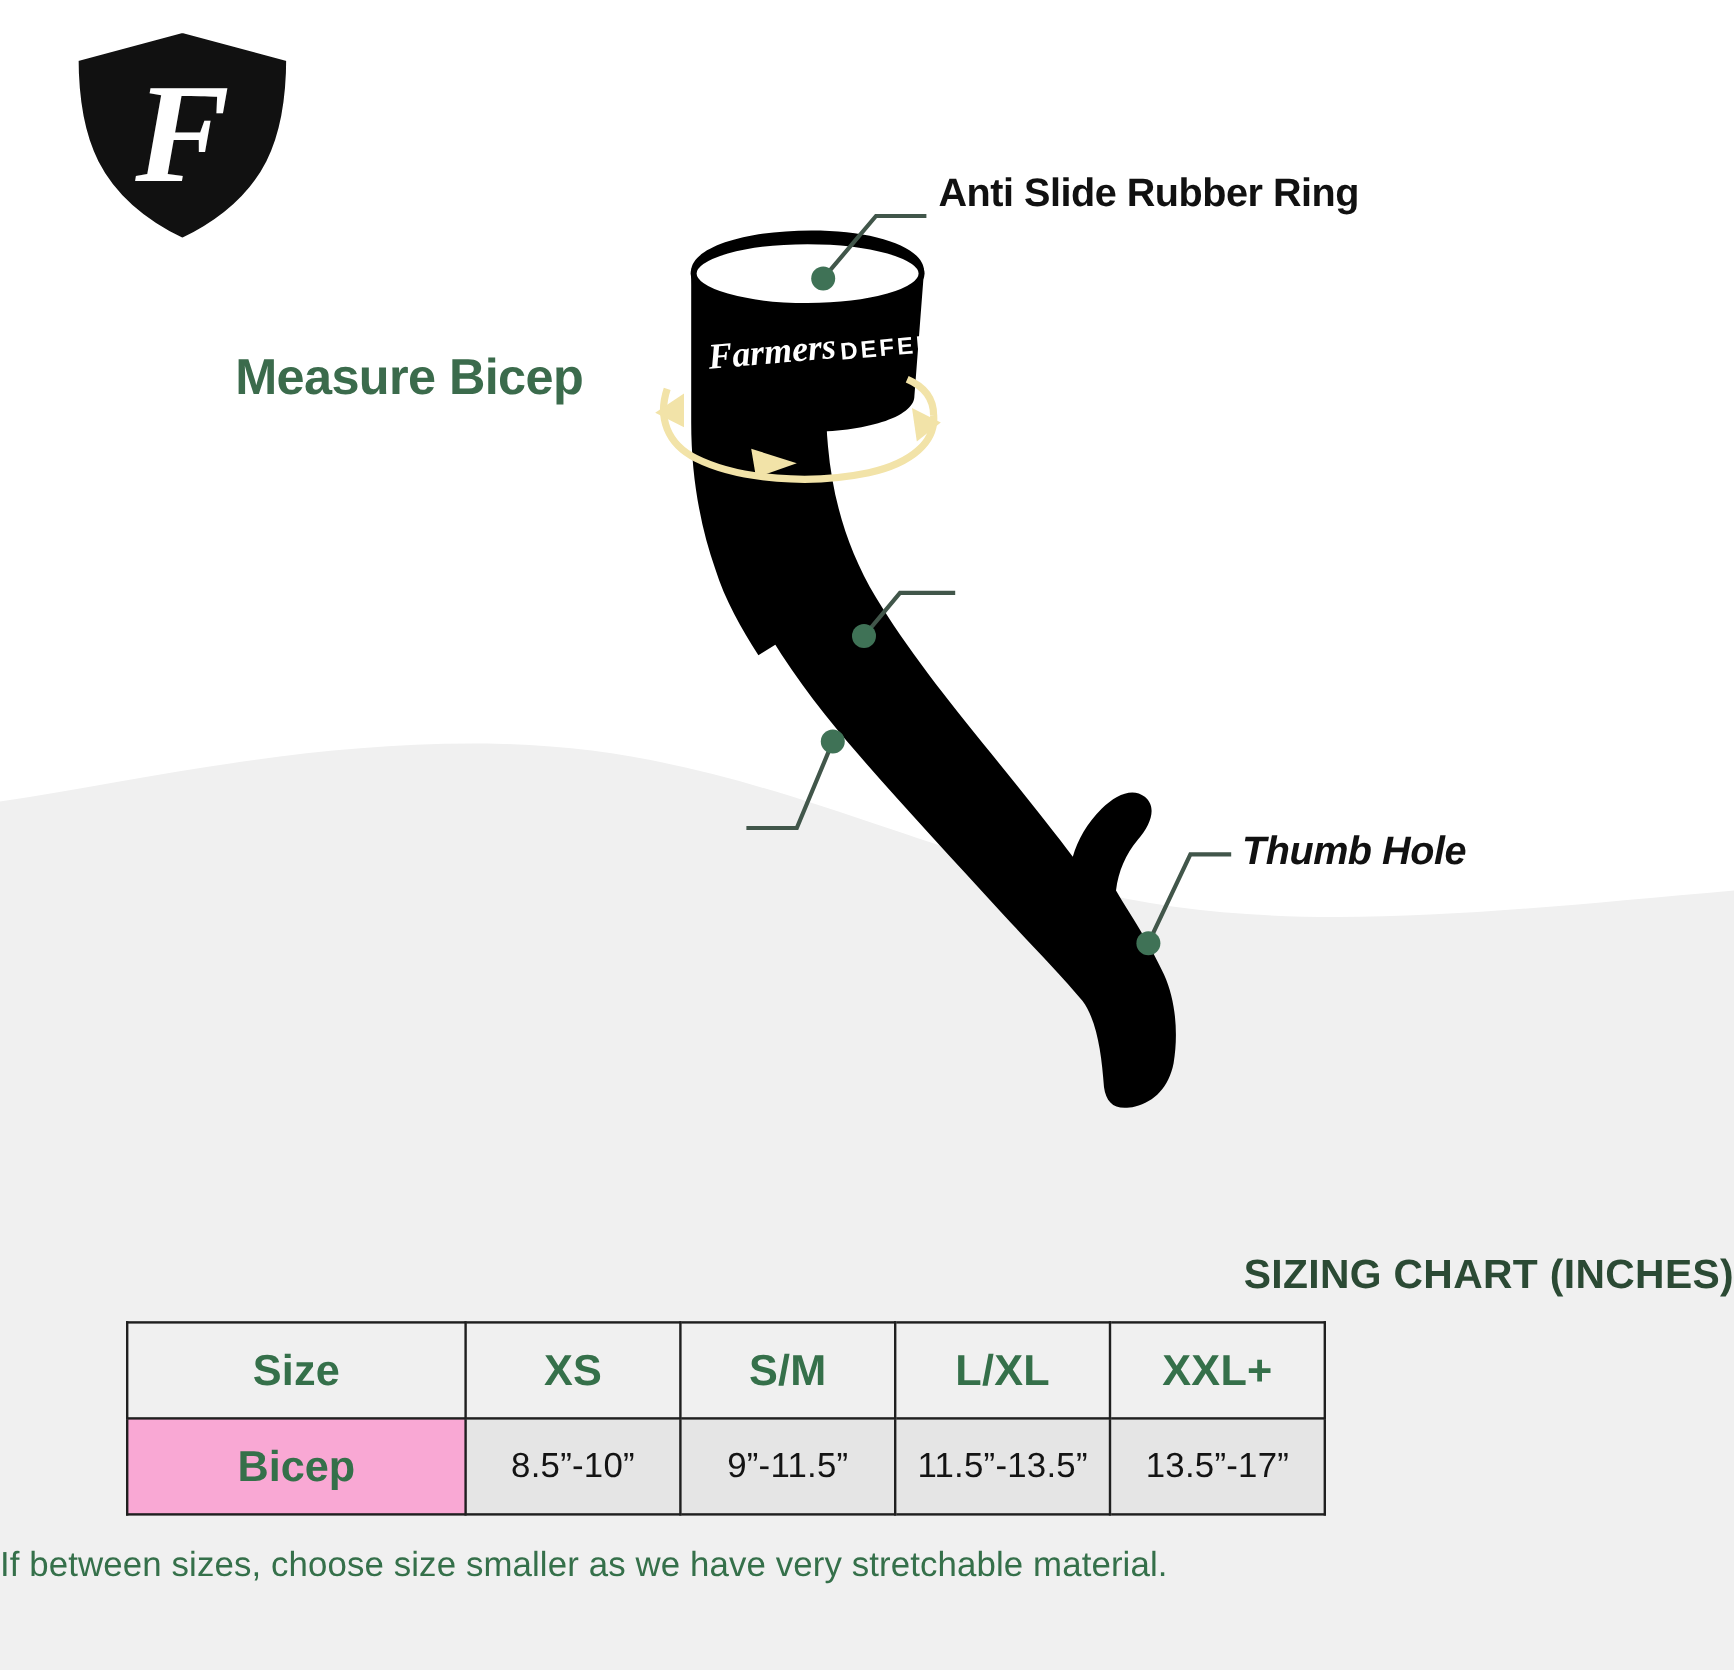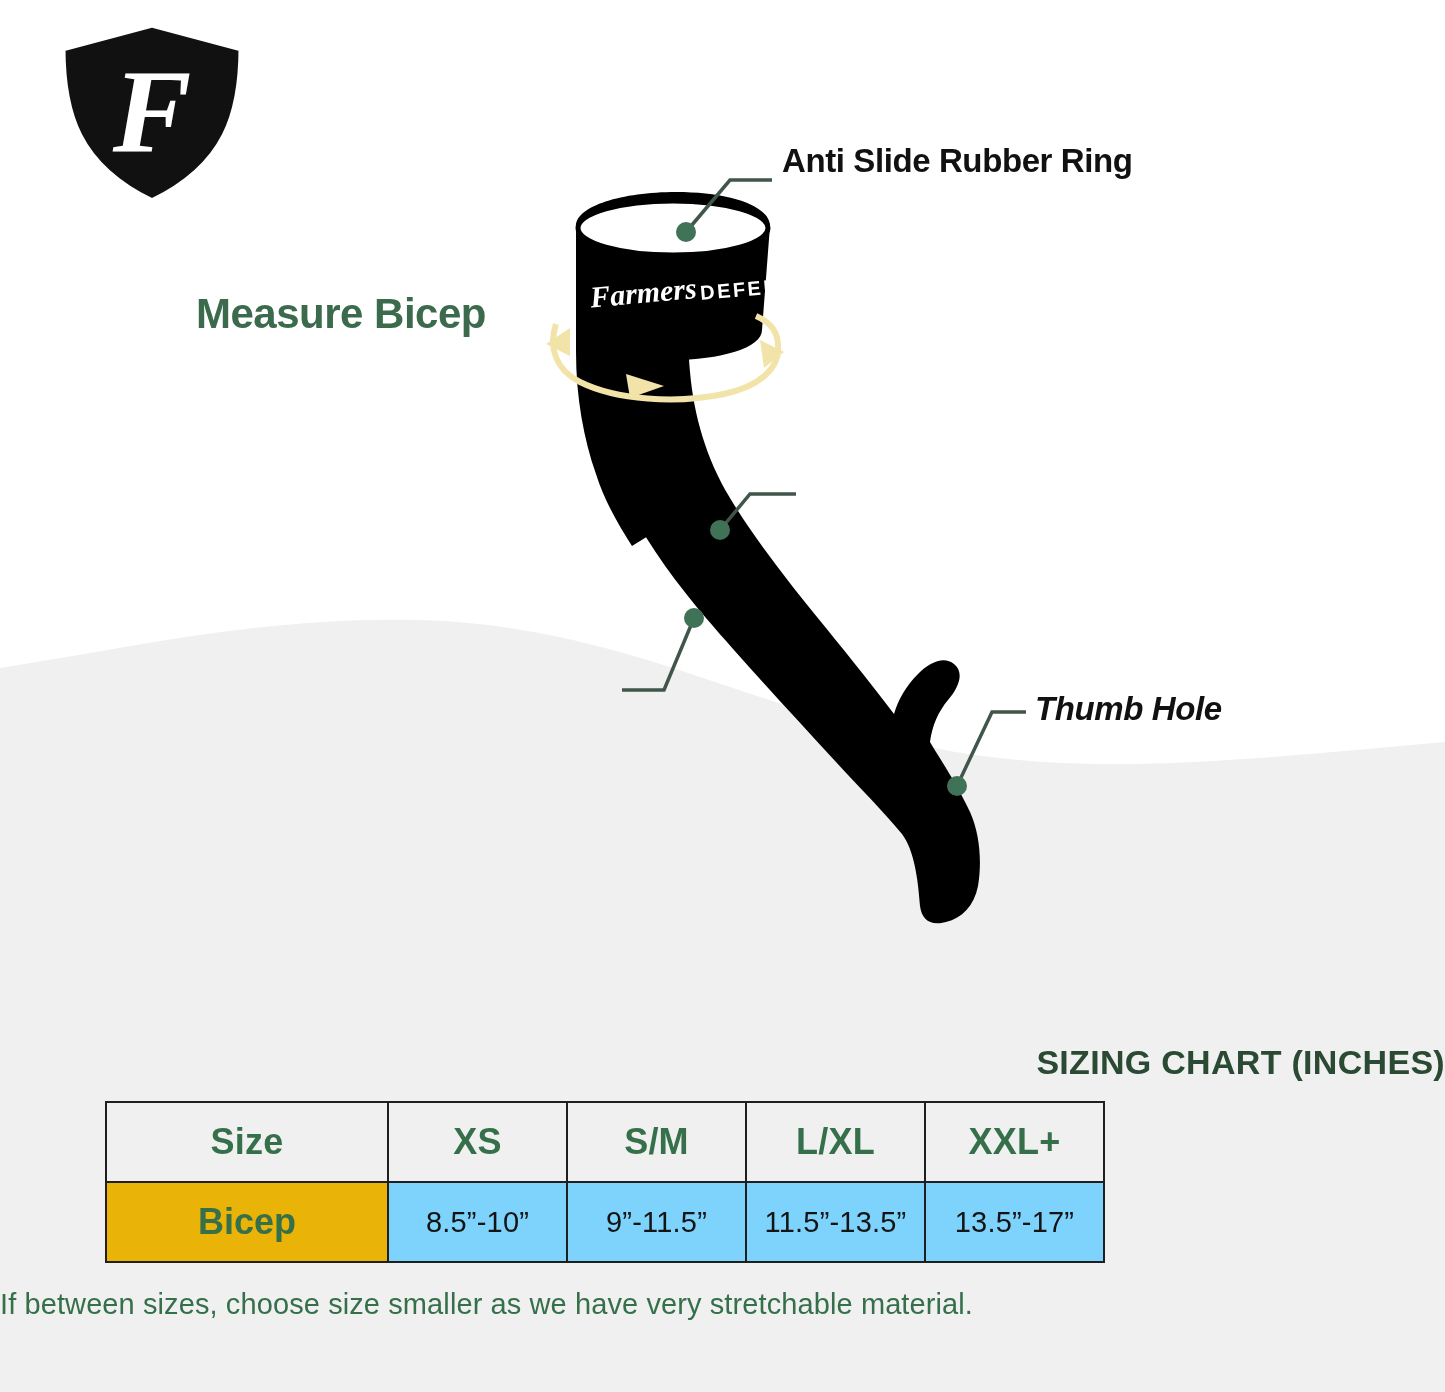--- a/index.html
+++ b/index.html
@@ -93,27 +93,27 @@
     padding: 0;
   }
   #size-table .hdr {
     background: #f0f0f0;
     color: #35704a;
     font-weight: bold;
     font-size: 36px;
     letter-spacing: 0.2px;
   }
   #size-table .rowlabel {
-    background: #eab308;
+    background: #f9a8d4;
     color: #35704a;
     font-weight: bold;
     font-size: 36px;
   }
   #size-table .val {
-    background: #7dd3fc;
+    background: #e5e5e5;
     color: #141414;
     font-weight: normal;
     font-size: 29px;
     letter-spacing: 0.2px;
   }
   #size-table .col-first { width: 280px; }
 
   #chart-note {
     position: absolute;
     left: 0; top: 1288px;

